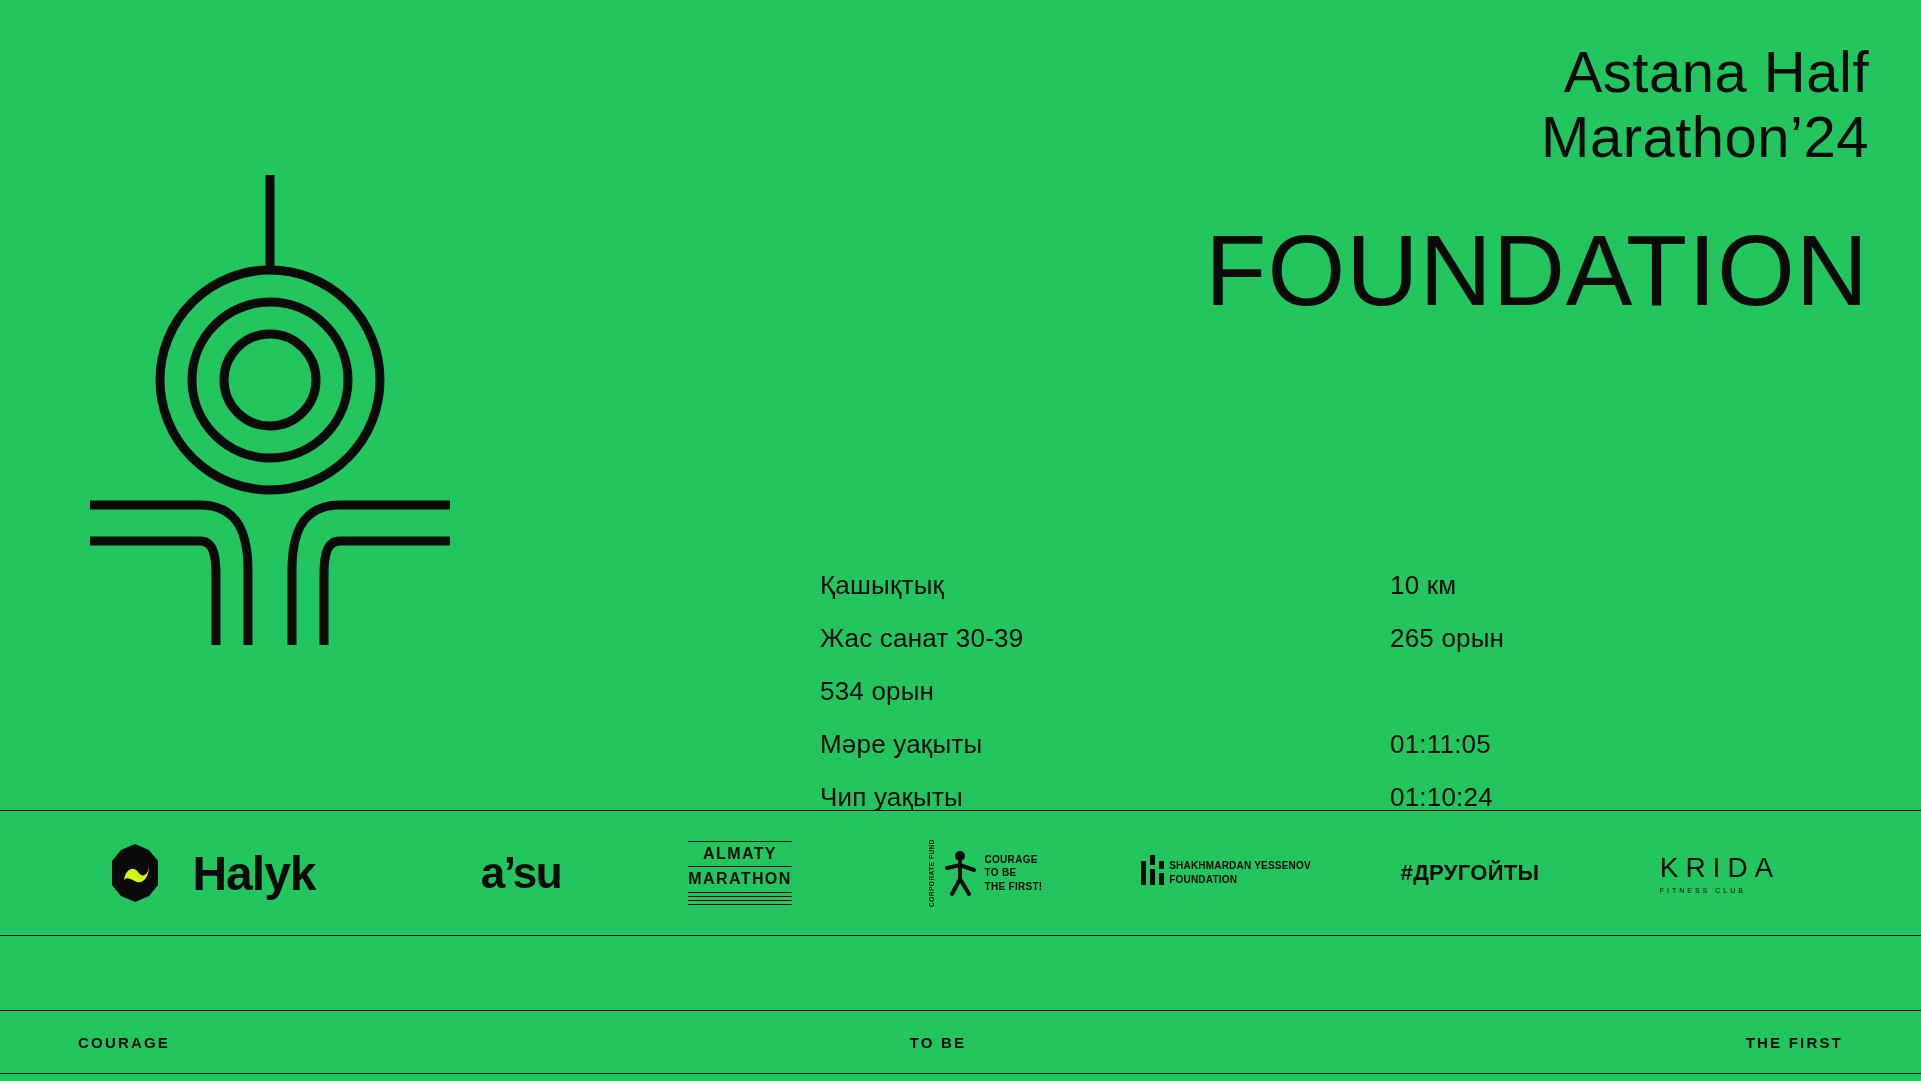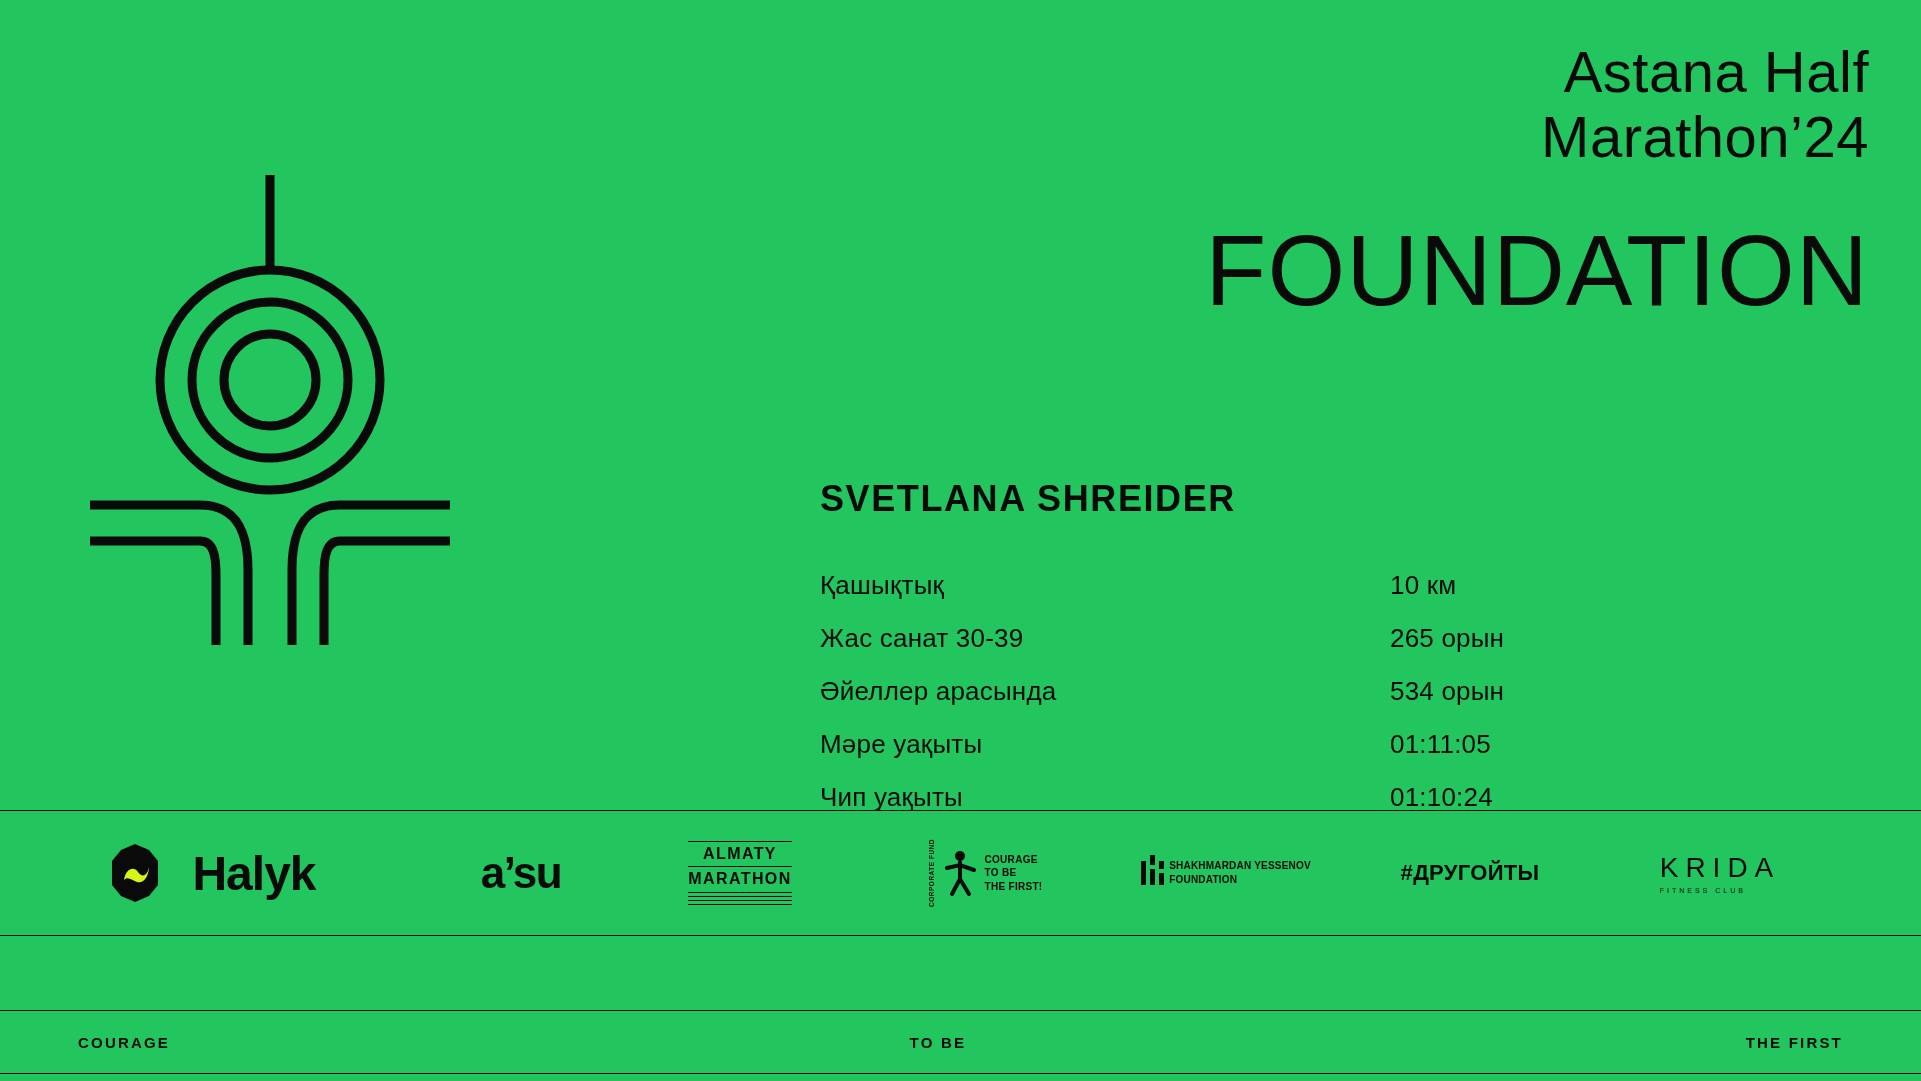--- a/index.html
+++ b/index.html
@@ -236,33 +236,31 @@
       <path d="M10 366 H120 C134 366 136 382 136 400 V470"></path>
       <path d="M370 330 H260 C220 330 212 362 212 395 V470"></path>
       <path d="M370 366 H260 C246 366 244 382 244 400 V470"></path>
     </svg>
   </div>
 
   <div class="event-title">Astana Half
 Marathon’24</div>
   <div class="cert-word">FOUNDATION</div>
 
-  <div class="athlete-name">SVETLANA SHREIDER</div>
 
   <div class="results">
     <div class="result-row">
       <div class="result-label">Қашықтық</div>
       <div class="result-value">10 км</div>
     </div>
     <div class="result-row">
       <div class="result-label">Жас санат 30-39</div>
       <div class="result-value">265 орын</div>
     </div>
     <div class="result-row">
-      <div class="result-label">Әйеллер арасында</div>
       <div class="result-value">534 орын</div>
     </div>
     <div class="result-row">
       <div class="result-label">Мәре уақыты</div>
       <div class="result-value">01:11:05</div>
     </div>
     <div class="result-row">
       <div class="result-label">Чип уақыты</div>
       <div class="result-value">01:10:24</div>
     </div>

